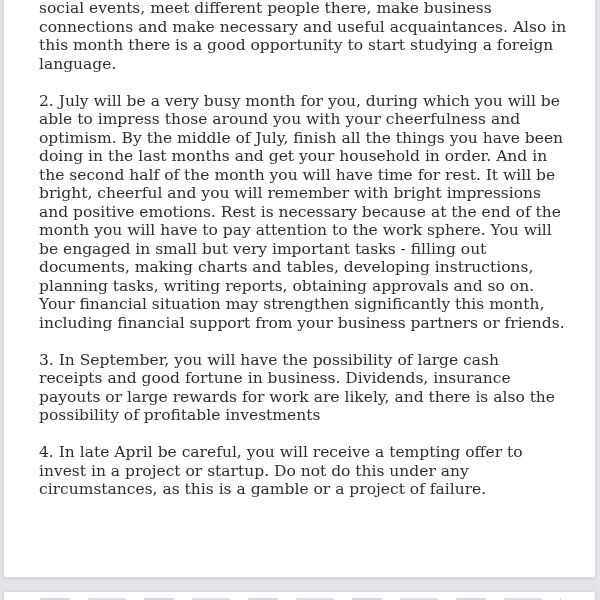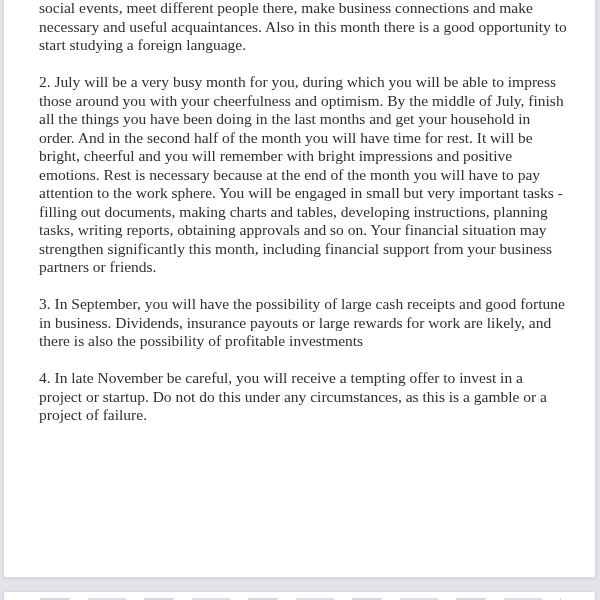--- a/index.html
+++ b/index.html
@@ -40,21 +40,20 @@
   }
   .page-content {
     padding: 22px 28px 0 35px;
     color: #2f2f2f;
     font-size: 15.5px;
     line-height: 18.5px;
     text-align: left;
   }
   .page-content p {
     margin: 0 0 18.5px 0;
-    font-family: Liberation Serif, serif;
   }
   
   .clipped-text-line {
     position: absolute;
     top: 6px;
     left: 36px;
     right: 34px;
     height: 4px;
     background: repeating-linear-gradient(
       90deg,
@@ -69,21 +68,21 @@
 </head>
 <body>
 
 <div class="viewport">
 
   <div class="page-card page-current">
     <div class="page-content">
       <p>social events, meet different people there, make business connections and make necessary and useful acquaintances. Also in this month there is a good opportunity to start studying a foreign language.</p>
       <p>2. July will be a very busy month for you, during which you will be able to impress those around you with your cheerfulness and optimism. By the middle of July, finish all the things you have been doing in the last months and get your household in order. And in the second half of the month you will have time for rest. It will be bright, cheerful and you will remember with bright impressions and positive emotions. Rest is necessary because at the end of the month you will have to pay attention to the work sphere. You will be engaged in small but very important tasks - filling out documents, making charts and tables, developing instructions, planning tasks, writing reports, obtaining approvals and so on. Your financial situation may strengthen significantly this month, including financial support from your business partners or friends.</p>
       <p>3. In September, you will have the possibility of large cash receipts and good fortune in business. Dividends, insurance payouts or large rewards for work are likely, and there is also the possibility of profitable investments</p>
-      <p>4. In late November be careful, you will receive a tempting offer to invest in a project or startup. Do not do this under any circumstances, as this is a gamble or a project of failure.</p>
+      <p>4. In late April be careful, you will receive a tempting offer to invest in a project or startup. Do not do this under any circumstances, as this is a gamble or a project of failure.</p>
     </div>
   </div>
 
   <div class="page-card page-next">
     <div class="clipped-text-line"></div>
   </div>
 
 </div>
 
 </body></html>

